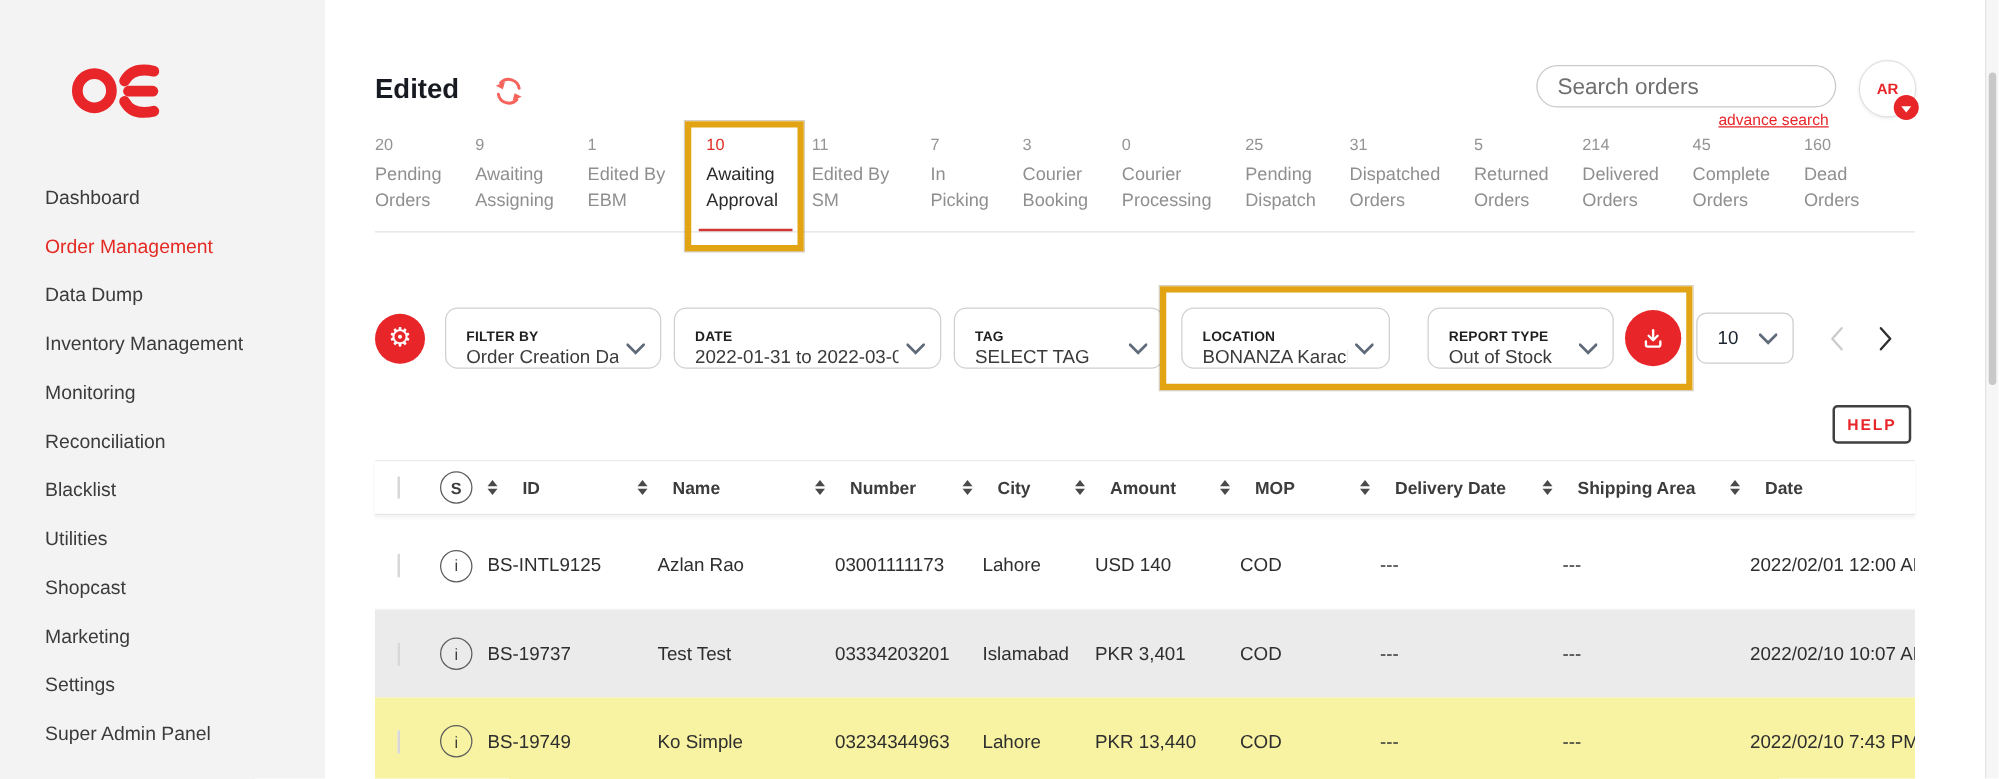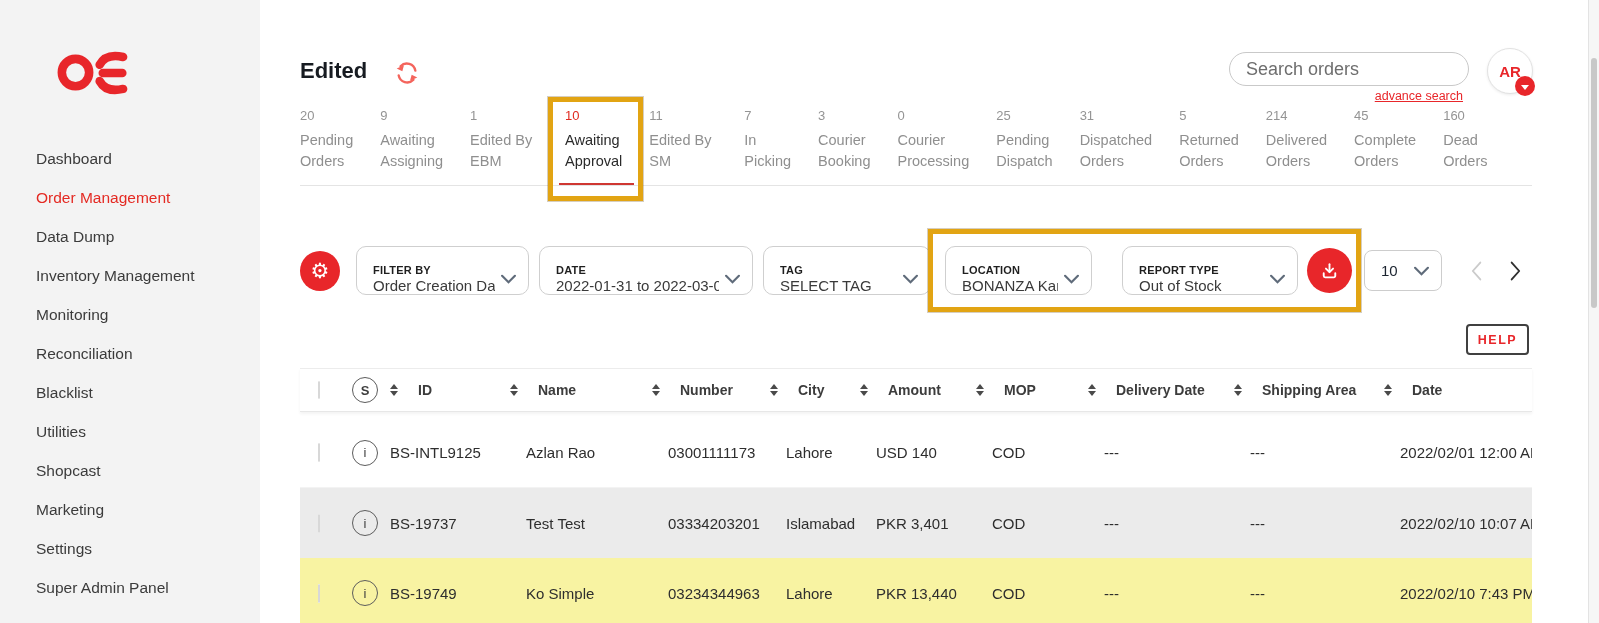--- a/index.html
+++ b/index.html
@@ -20,21 +20,21 @@
   .search-pill { position: absolute; left: 1229px; top: 52px; width: 240px; height: 34px;
     border: 1px solid #c9c9c9; border-radius: 17px; background: #fff; display: flex; align-items: center; padding: 0 10px 0 16px; }
   .search-pill input { flex: 1; border: none; outline: none; font-size: 18px; color: #333; background: transparent;
     font-family: "Liberation Sans", sans-serif; }
   .search-pill input::placeholder { color: #6e6e6e; opacity: 1; }
   .advance-link { position: absolute; top: 89px; left: 1310px; width: 153px; text-align: right;
     font-size: 12.5px; color: #e8262a; text-decoration: underline; cursor: pointer; }
   .avatar { position: absolute; left: 1487px; top: 48px; width: 46px; height: 46px; border-radius: 50%;
     background: #fff; border: 1px solid #e2e2e2; box-shadow: 0 1px 3px rgba(0,0,0,.08);
     display: flex; align-items: center; justify-content: center; cursor: pointer; }
-  .avatar-initials { color: #e8262a; font-weight: 700; font-size: 15px; }
+  .avatar-initials { color: #e8262a; font-weight: 700; font-size: 12px; }
   .avatar-caret { position: absolute; right: -3px; bottom: -3px; width: 20px; height: 20px; border-radius: 50%;
     background: #e8262a; display: flex; align-items: center; justify-content: center; }
   .caret-tri { width: 0; height: 0; border-left: 4px solid transparent; border-right: 4px solid transparent;
     border-top: 5px solid #fff; margin-top: 2px; }
 
   
   .tabs { position: absolute; left: 300px; top: 108px; width: 1232px; height: 78px; display: flex; gap: 27px;
     border-bottom: 1px solid #e4e4e4; }
   .tab { position: relative; height: 100%; cursor: pointer; }
   .tab-count { display: block; font-size: 13px; color: #949494; margin-bottom: 7px; }
@@ -54,22 +54,22 @@
   .dd { height: 49px; border: 1px solid #cfcfcf; border-radius: 10px; background: #fff; display: flex;
     align-items: center; padding: 16px 12px 0 16px; cursor: pointer; margin-right: 10px; }
   .dd-text { flex: 1; overflow: hidden; }
   .dd-label { font-size: 11px; font-weight: 700; color: #1f1f1f; letter-spacing: .2px; }
   .dd-value { font-size: 15px; color: #3a3a3a; white-space: nowrap; overflow: hidden; margin-top: 1px; }
   .dd svg { margin-left: 6px; flex: none; }
   .dd-filter-by { width: 173px; }
   .dd-date { width: 214px; }
   .dd-tag { width: 168px; margin-right: 0; }
   .anno-group { position: relative; display: flex; align-items: center; margin-left: 14px; }
-  .dd-location { width: 147px; margin-right: 0; }
-  .dd-report { width: 176px; margin-left: 30px; margin-right: 0; }
+  .dd-location { width: 167px; margin-right: 0; }
+  .dd-report { width: 149px; margin-left: 30px; margin-right: 0; }
   .anno-filters { position: absolute; left: -17px; top: -17px; right: -9px; bottom: -17px;
     border: 5px solid #e2a413; box-shadow: 0 0 0 1px rgba(90,60,0,.25); z-index: 5; pointer-events: none; }
   .download-btn { width: 45px; height: 45px; border-radius: 50%; background: #e8262a; margin-left: 9px;
     display: flex; align-items: center; justify-content: center; cursor: pointer; }
   .page-size { width: 78px; height: 41px; border: 1px solid #cdcdcd; border-radius: 8px; background: #fff;
     display: flex; align-items: center; padding: 0 12px 0 16px; margin-left: 12px; cursor: pointer; }
   .page-size-value { flex: 1; font-size: 15px; color: #1c2430; }
   .pager { display: flex; align-items: center; gap: 22px; margin-left: 28px; }
   .pager-btn { cursor: pointer; display: flex; align-items: center; }
 

